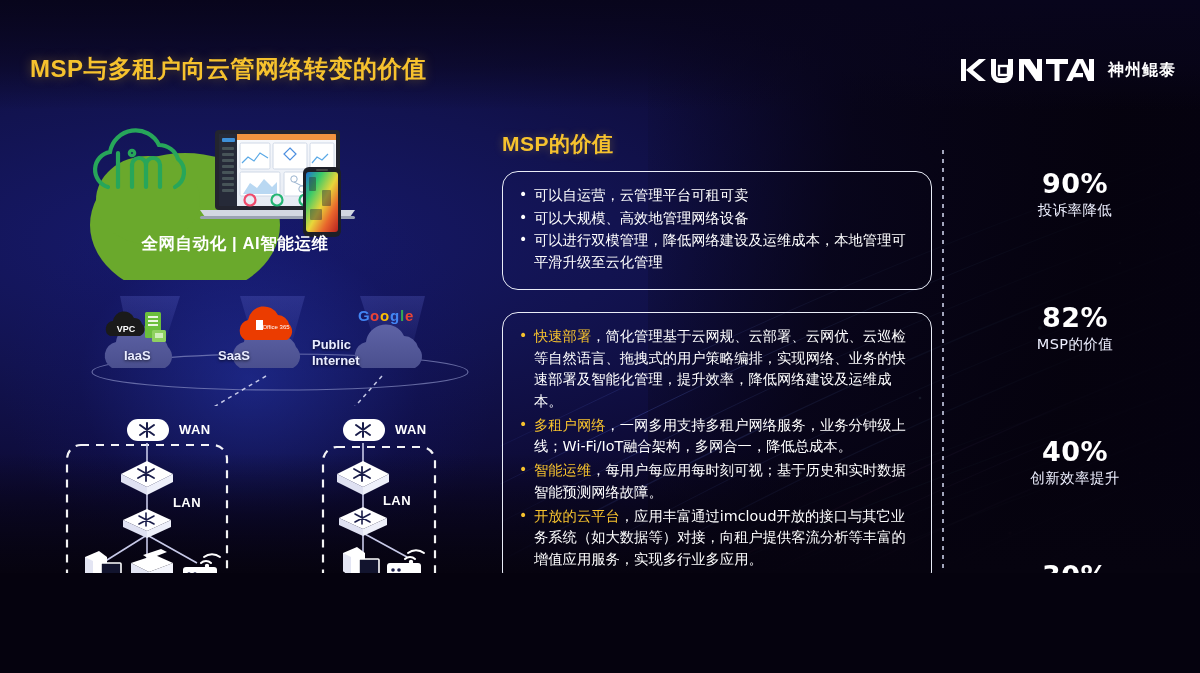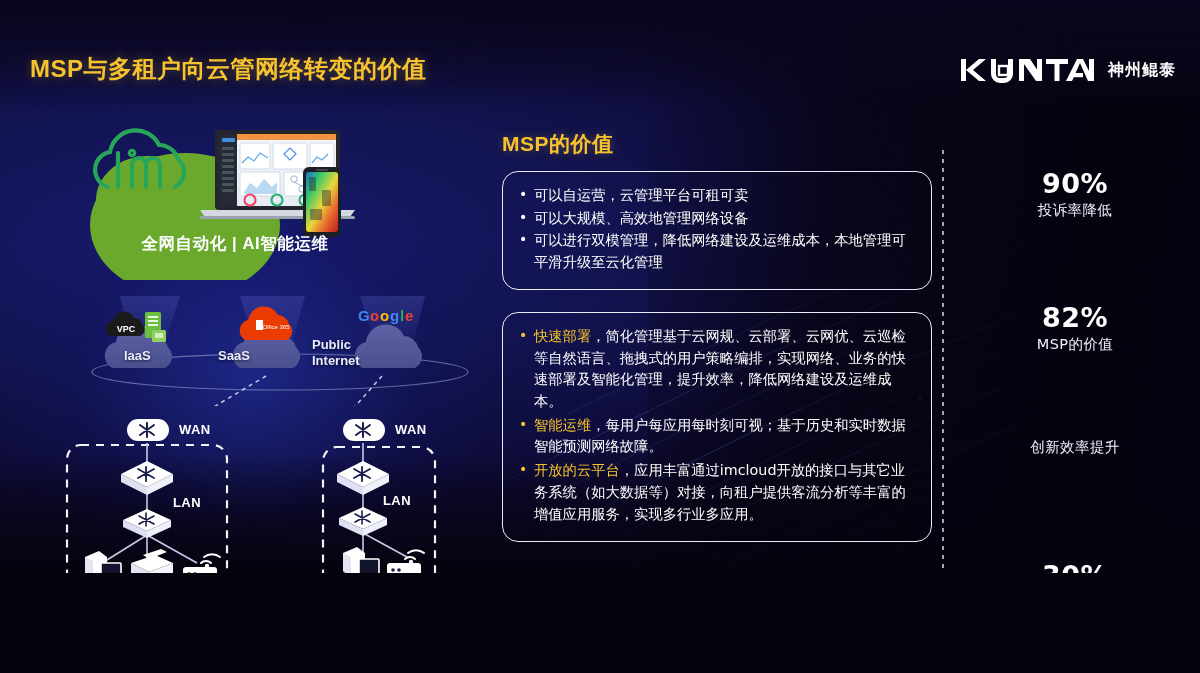--- a/index.html
+++ b/index.html
@@ -528,39 +528,41 @@
       <ul>
         <li><span>可以自运营，云管理平台可租可卖</span></li>
         <li><span>可以大规模、高效地管理网络设备</span></li>
         <li><span>可以进行双模管理，降低网络建设及运维成本，本地管理可平滑升级至云化管理</span></li>
       </ul>
     </div>
 
     <div class="panel tenant">
       <ul>
         <li><span class="kw">快速部署</span><span>，简化管理基于云网规、云部署、云网优、云巡检等自然语言、拖拽式的用户策略编排，实现网络、业务的快速部署及智能化管理，提升效率，降低网络建设及运维成本。</span></li>
+        <li><span class="kw">多租户网络</span><span>，一网多用支持多租户网络服务，业务分钟级上线；Wi-Fi/IoT融合架构，多网合一，降低总成本。</span></li>
         <li><span class="kw">智能运维</span><span>，每用户每应用每时刻可视；基于历史和实时数据智能预测网络故障。</span></li>
         <li><span class="kw">开放的云平台</span><span>，应用丰富通过imcloud开放的接口与其它业务系统（如大数据等）对接，向租户提供客流分析等丰富的增值应用服务，实现多行业多应用。</span></li>
       </ul>
     </div>
 
   </div>
 
   <div class="divider"></div>
 
   <div class="stats">
     <div class="stat s0">
       <div class="num">90%</div>
       <div class="cap">投诉率降低</div>
     </div>
     <div class="stat s1">
       <div class="num">82%</div>
       <div class="cap">MSP的价值</div>
     </div>
     <div class="stat s2">
+      <div class="num">40%</div>
       <div class="cap">创新效率提升</div>
     </div>
     <div class="stat s3">
       <div class="num">30%</div>
       <div class="cap">营收潜力提升</div>
     </div>
   </div>
 
 </div>
 

